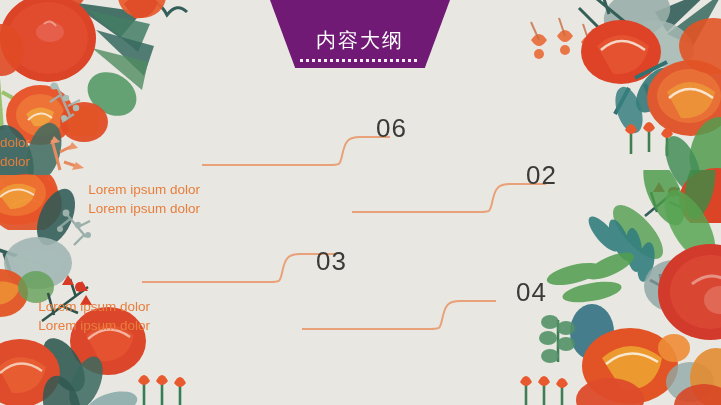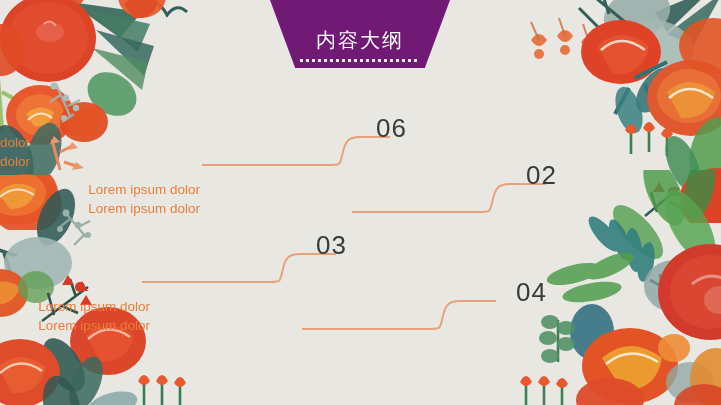--- a/index.html
+++ b/index.html
@@ -77,21 +77,21 @@
   }
 
   
   .item-01{left:180px;top:108px;}
   .item-01 .item-text{right:150px;top:25px;}
   .item-01 .item-num{left:196px;top:7px;}
   .item-02{left:350px;top:155px;}
   .item-02 .item-text{right:150px;top:25px;}
   .item-02 .item-num{left:176px;top:7px;}
   .item-03{left:140px;top:225px;}
-  .item-03 .item-num{left:176px;top:7px;text-align:right;}
+  .item-03 .item-num{left:176px;top:23px;text-align:right;}
   .item-04{left:300px;top:272px;}
   .item-04 .item-text{right:150px;top:25px;}
   .item-04 .item-num{left:176px;top:7px;margin-left:40px;}
 </style>
 </head>
 <body>
 
 <div id="slide">
 
   <svg class="floral fl-tl" viewBox="0 0 200 240">

